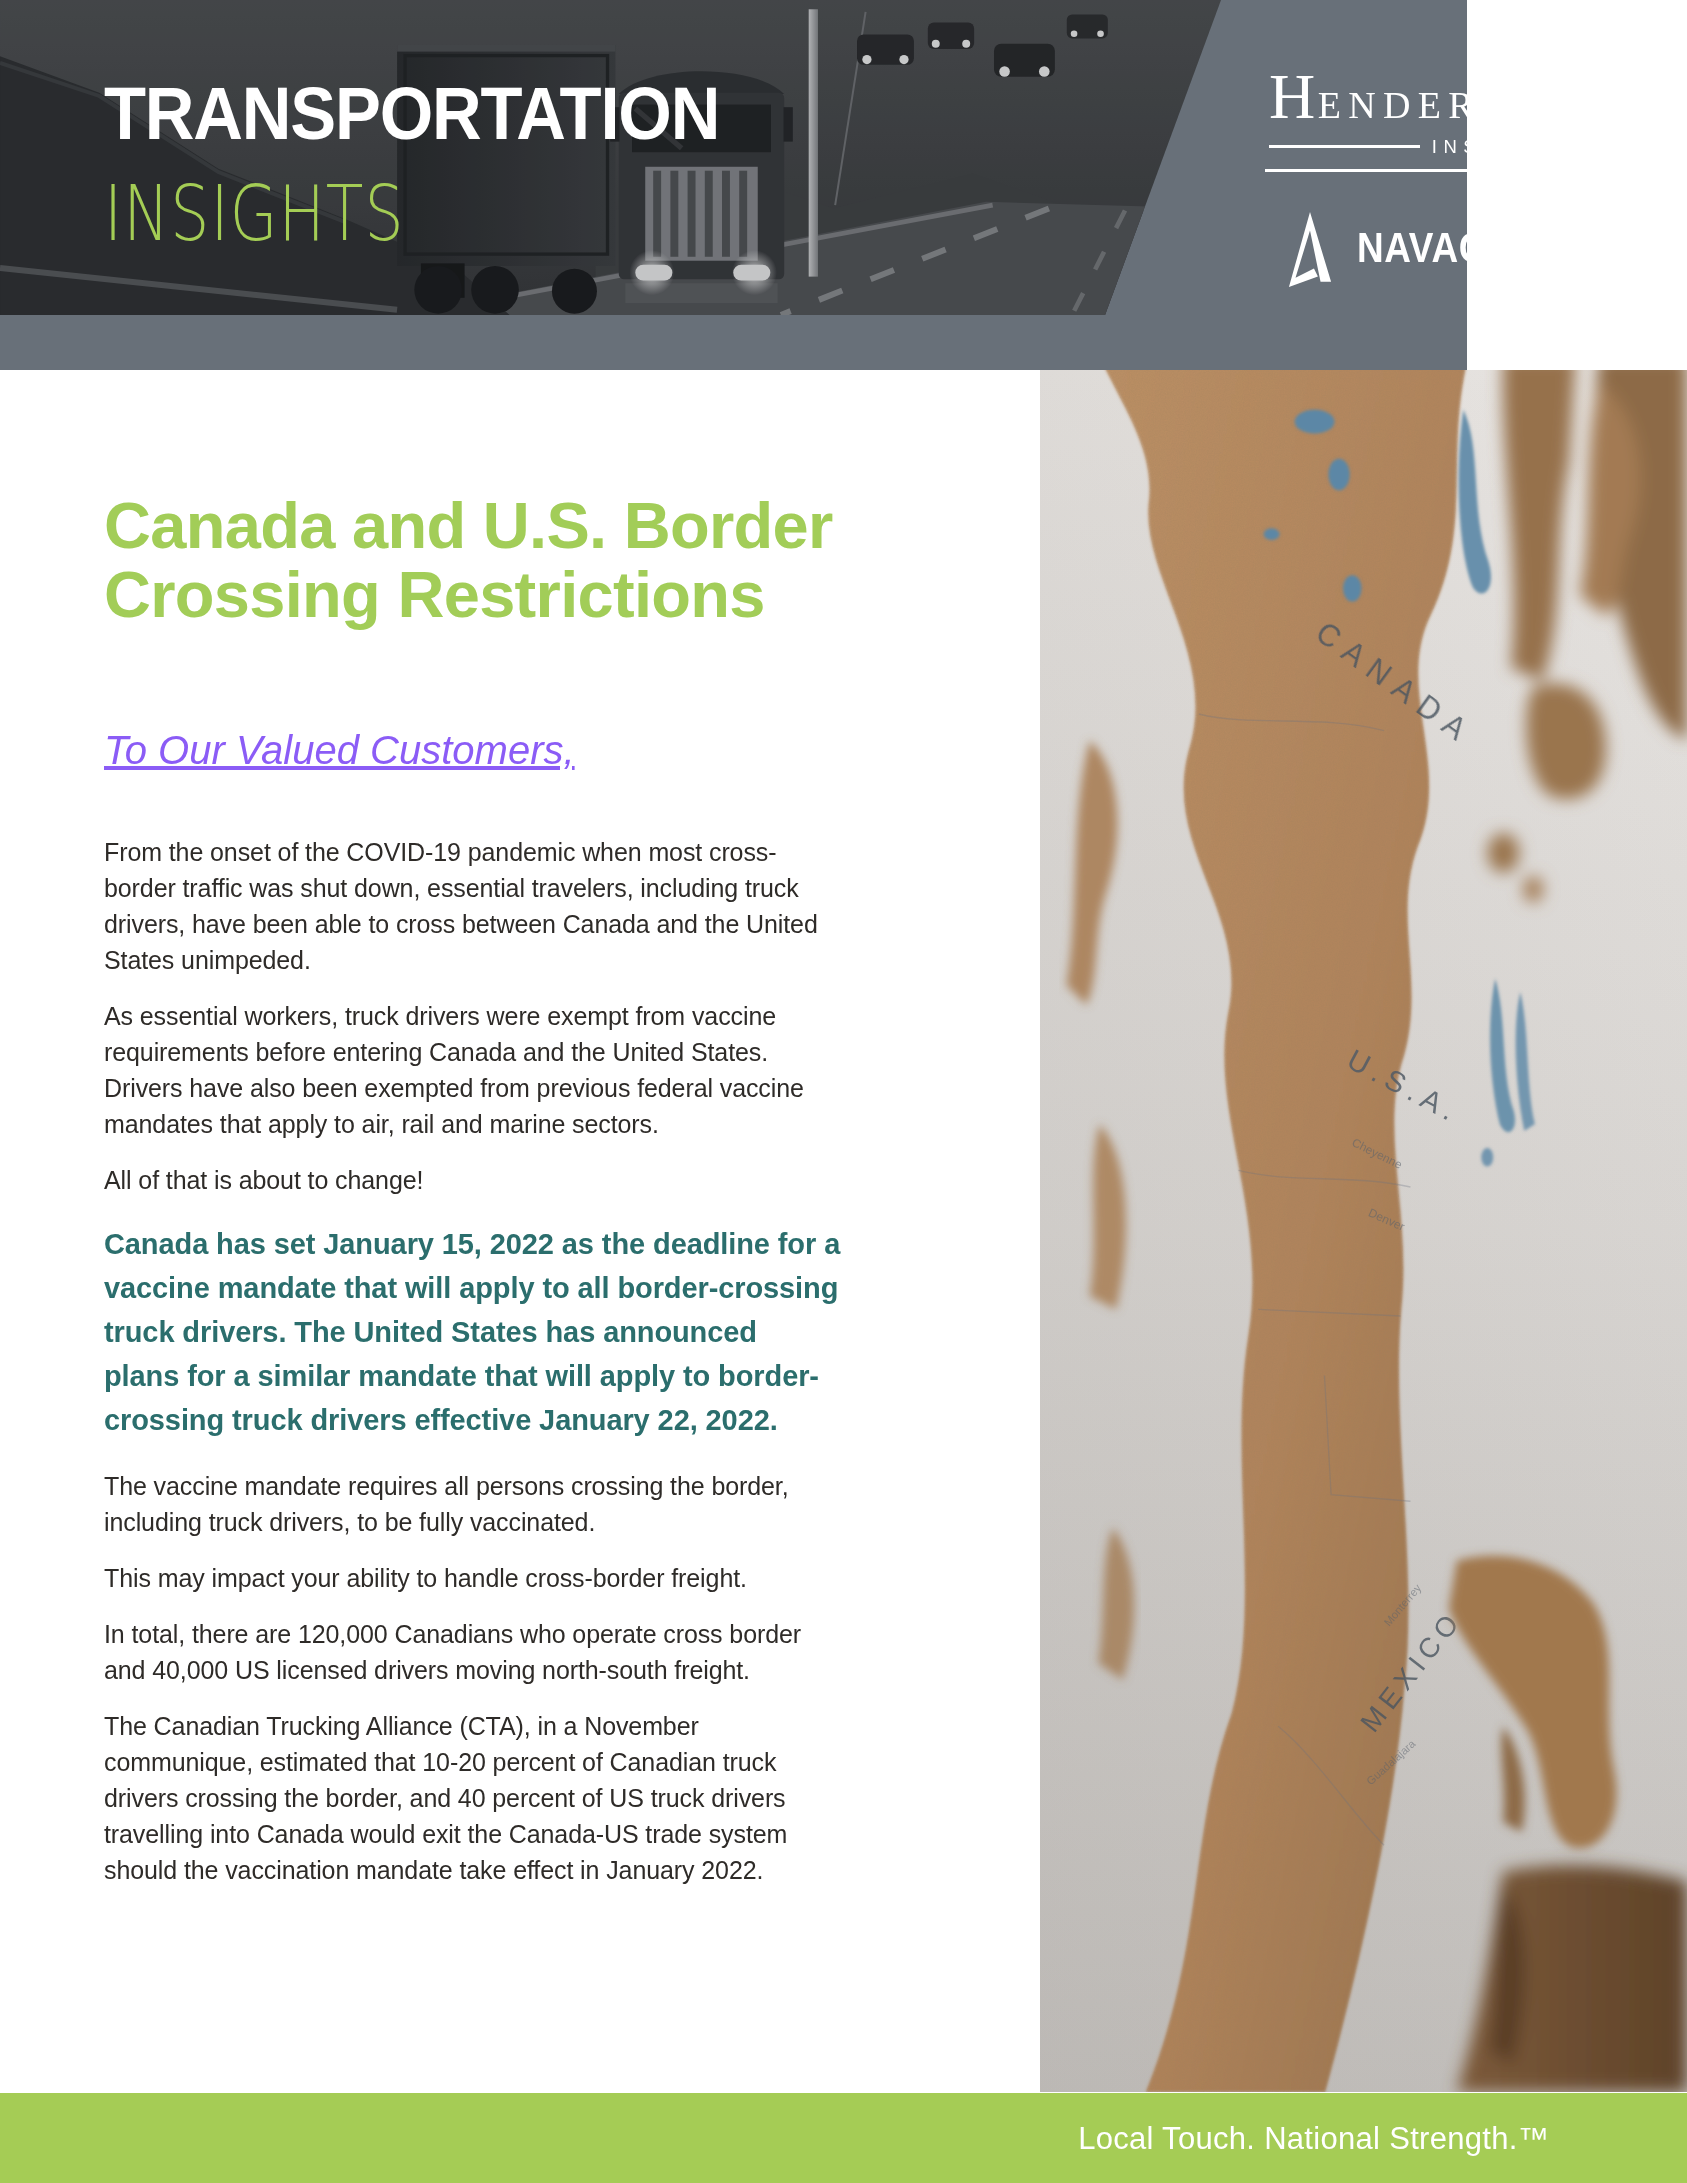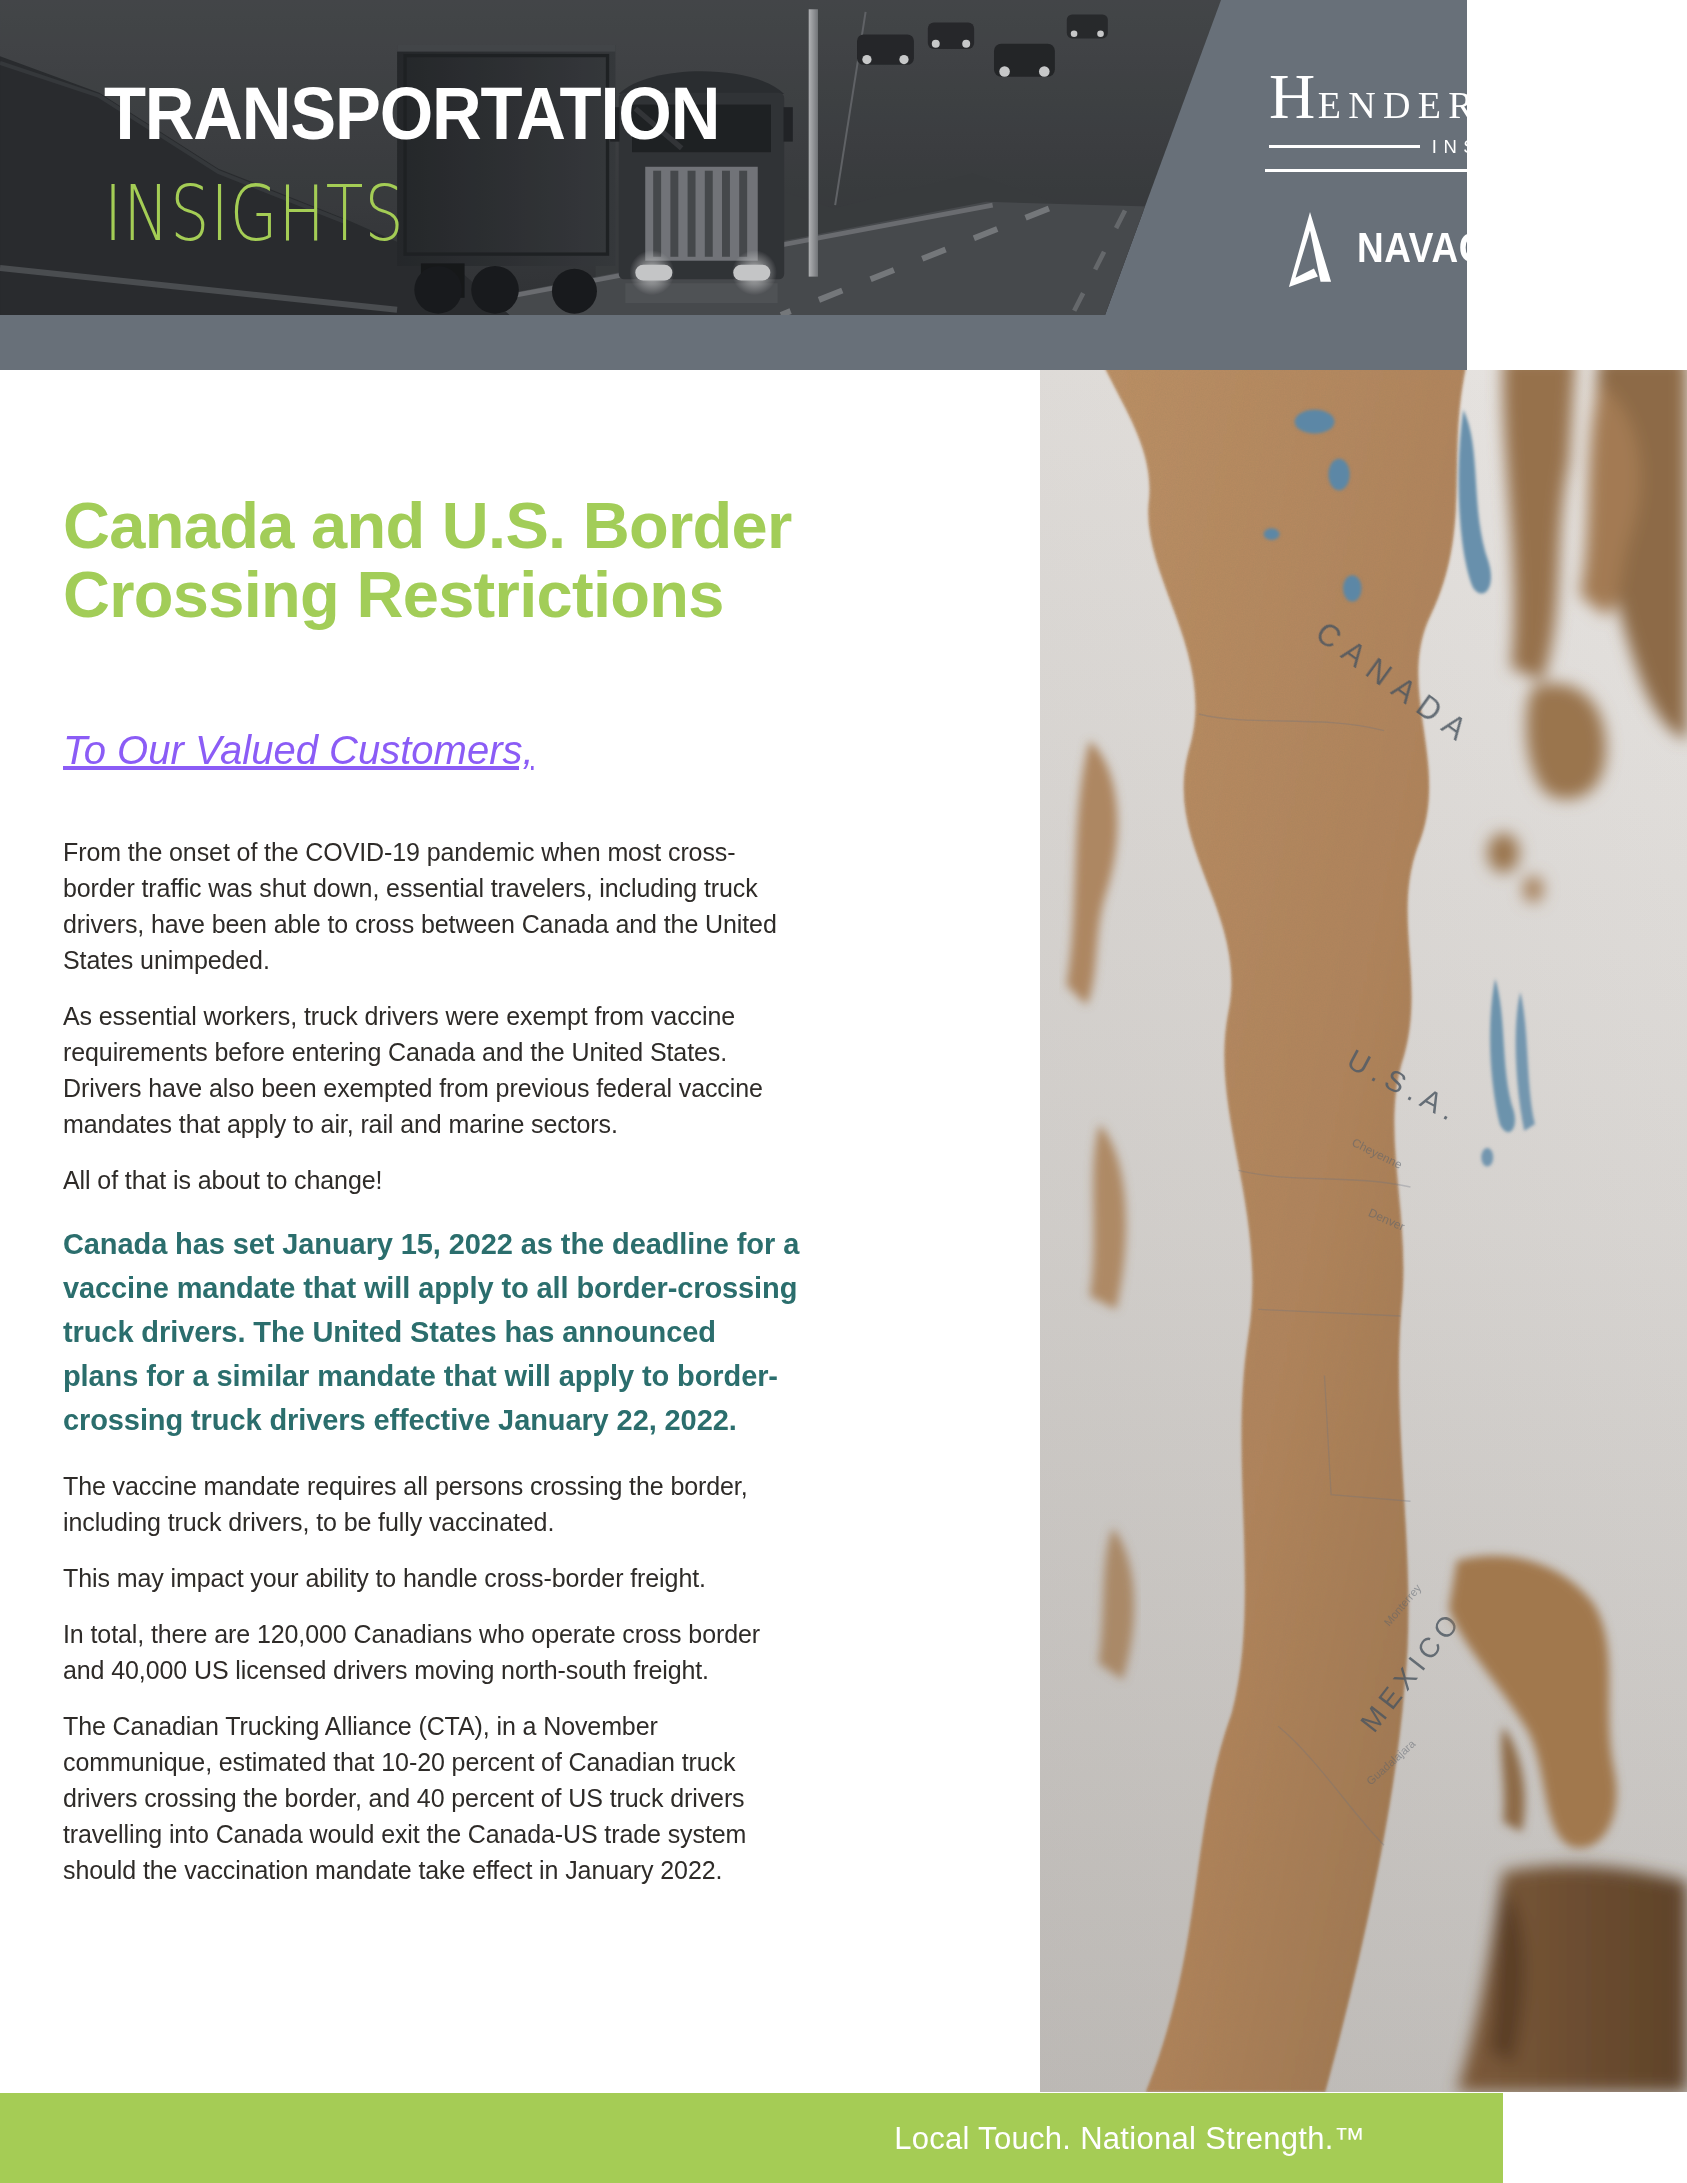--- a/index.html
+++ b/index.html
@@ -42,21 +42,21 @@
   
   .navacord { position:absolute; left:1286px; top:208px; display:flex; align-items:center; z-index:5; }
   .nav-tri { width:48px; height:79px; }
   .nav-text {
     color:#ffffff; font-weight:bold; font-size:42px; letter-spacing:0.7px;
     transform:scaleX(0.88); transform-origin:left center; margin-left:22.5px; white-space:nowrap;
   }
   .nav-reg { font-size:14.6px; vertical-align:25px; font-weight:bold; }
 
   
-  .content { position:absolute; top:370px; left:0; width:1040px; height:1722px; background:#ffffff; padding:122px 0 0 63px; }
+  .content { position:absolute; top:370px; left:0; width:1040px; height:1722px; background:#ffffff; padding:122px 0 0 104px; }
   .article { width:920px; }
   h1.headline {
     color:#a2cd58; font-size:65px; line-height:1.06; font-weight:bold;
     letter-spacing:-0.7px; white-space:pre-line;
   }
   .salutation {
     margin-top:98px; color:#8b5cf6; font-size:40px; font-style:italic; font-weight:normal;
     letter-spacing:0px;
     text-decoration:underline;
   }
@@ -69,21 +69,21 @@
     margin:24px 0 26.5px 0; color:#2b6e6d; font-weight:bold; font-size:29px; line-height:44px;
     white-space:pre-line; letter-spacing:-0.1px;
   }
 
   
   .photo-col { position:absolute; top:370px; left:1040px; width:647px; height:1722px; overflow:hidden; }
   .photo-col svg { display:block; }
 
   
   .footer {
-    position:absolute; left:0; top:2093px; width:1503px; height:91px; background:#a5cc55;
+    position:absolute; left:0; top:2093px; width:1687px; height:91px; background:#a5cc55;
     display:flex; align-items:center; justify-content:flex-end; padding-right:138px;
   }
   .footer-tagline { color:#ffffff; font-size:31px; letter-spacing:0.3px; }
 </style>
 </head>
 <body>
 
 <div class="page">
 
   <div class="header">

